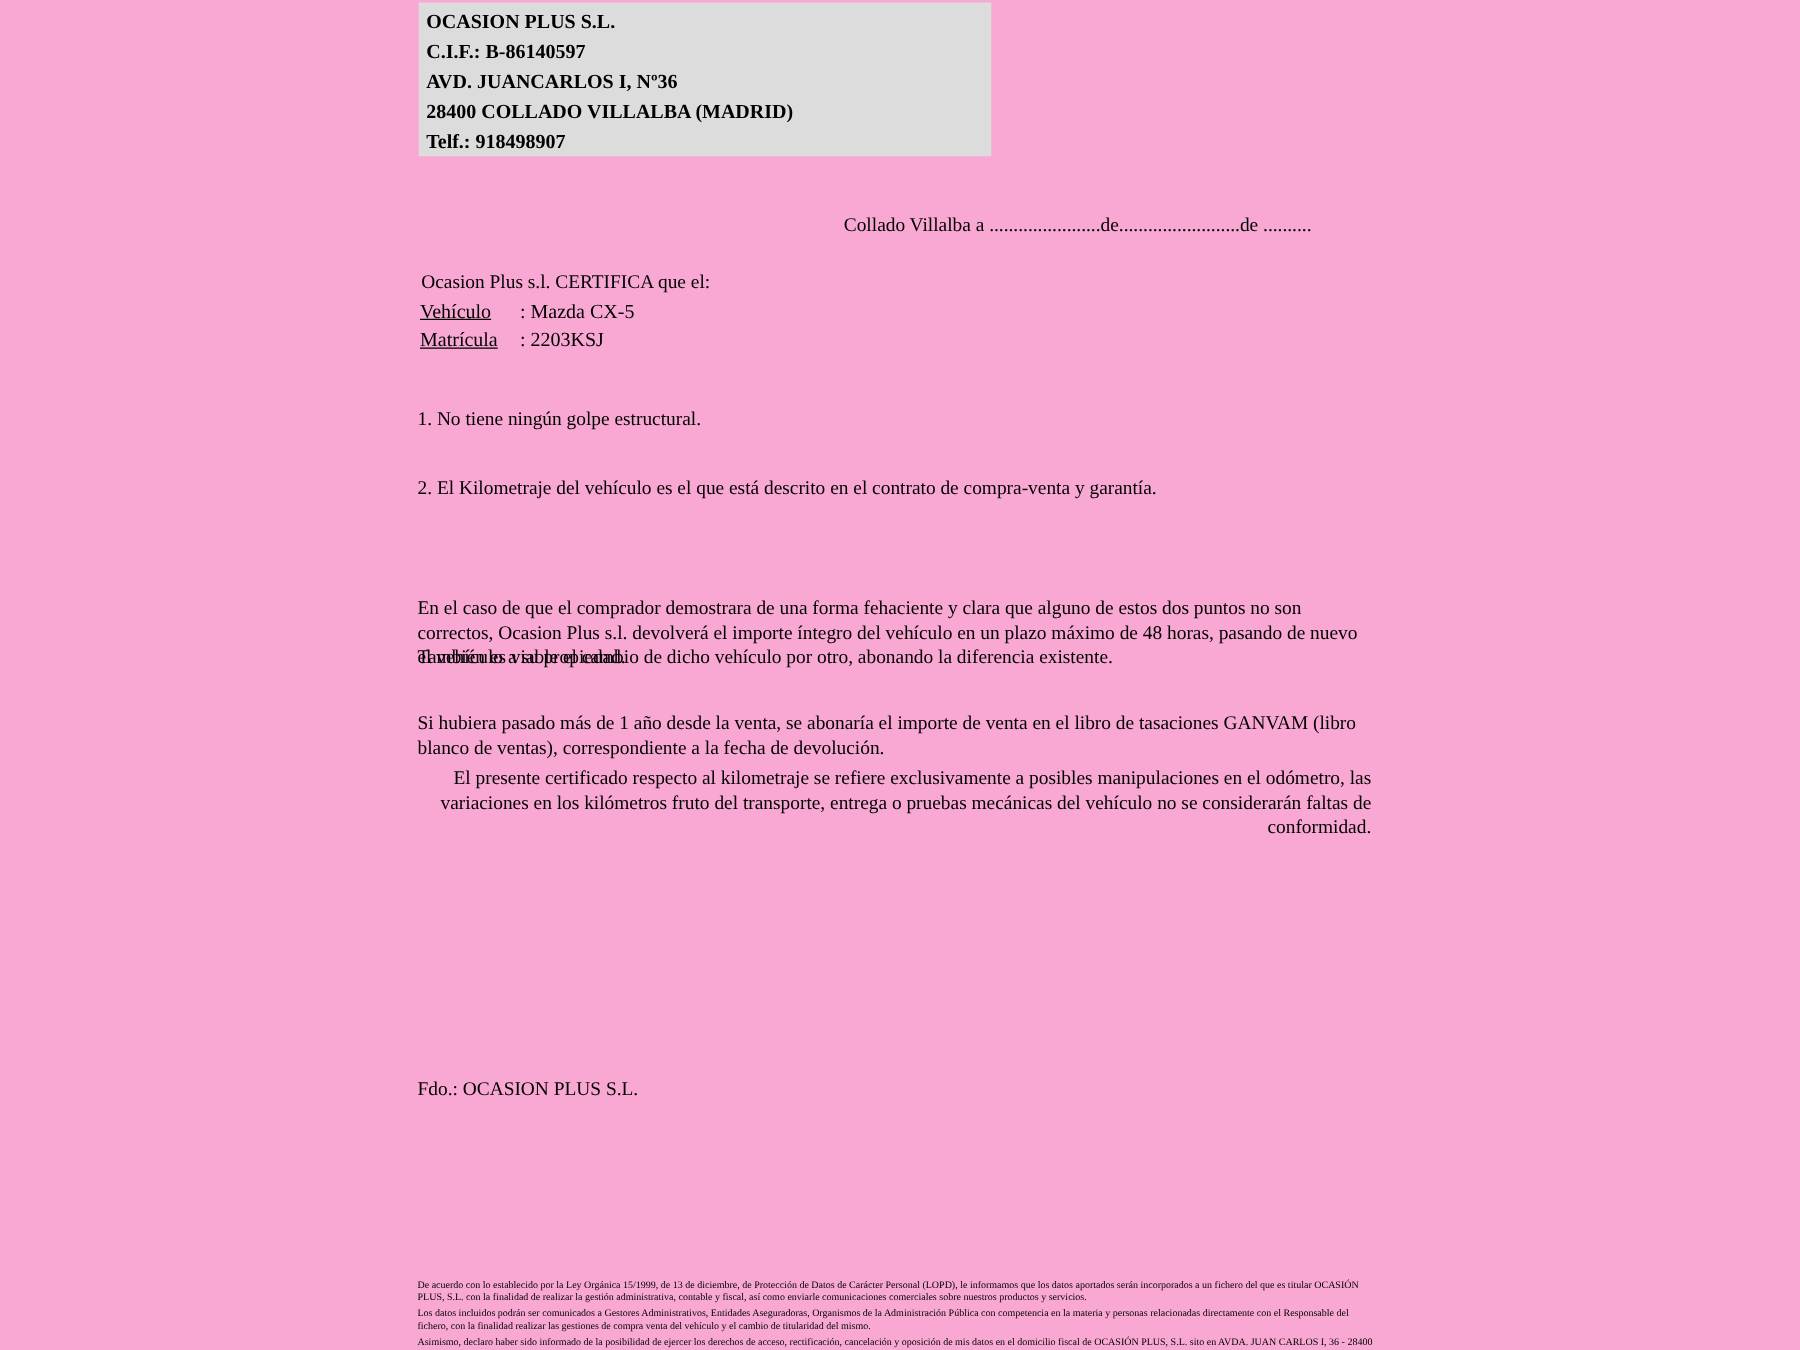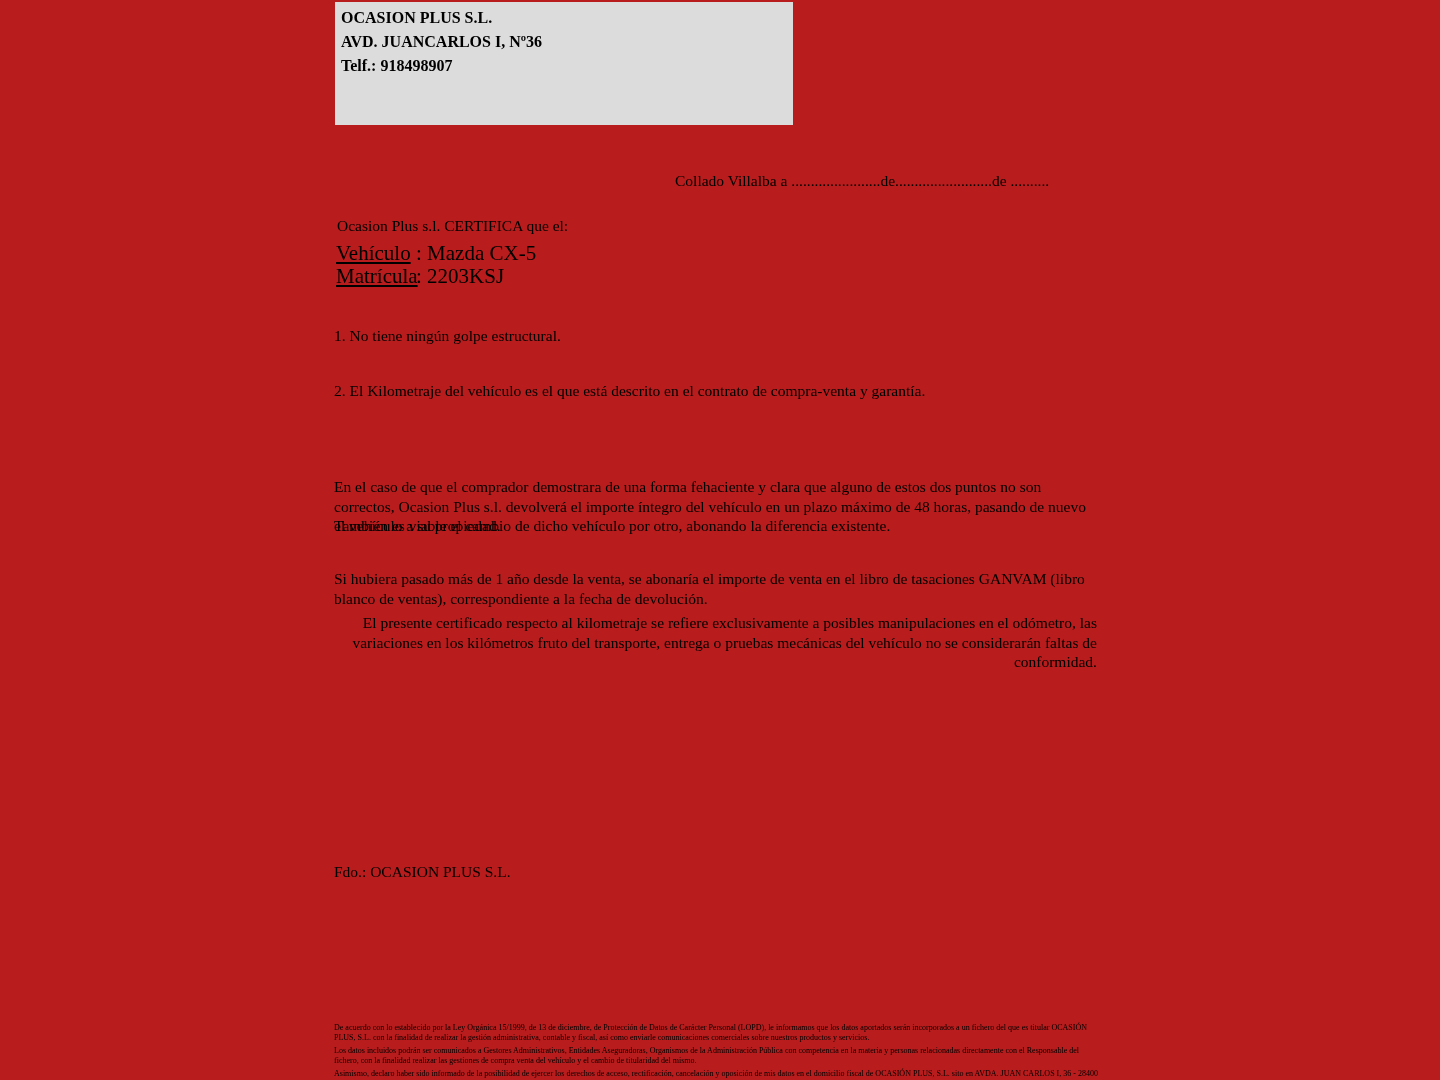--- a/index.html
+++ b/index.html
@@ -9,21 +9,21 @@
     height: 1080px;
     position: relative;
     font-family: "Liberation Serif", "DejaVu Serif", serif;
     color: #000000;
   }
   .page {
     position: absolute;
     left: 0; top: 0;
     width: 1440px;
     height: 1080px;
-    background: #b91c1c;
+    background: #f9a8d4;
     overflow: hidden;
     padding-left: 40px;
   }
   .company-box {
     position: absolute;
     left: 335px;
     top: 2px;
     width: 458px;
     height: 123px;
     background: #dcdcdc;
@@ -41,21 +41,21 @@
   }
   .certify-intro {
     position: absolute;
     left: 337px;
     top: 217px;
     font-size: 15.5px;
   }
   .field-line {
     position: absolute;
     left: 336px;
-    font-size: 21px;
+    font-size: 16px;
     white-space: nowrap;
     font-family: Liberation Serif, serif;
   }
   .field-line .field-label {
     display: inline-block;
     width: 80px;
     text-decoration: underline;
   }
   .vehicle-line { top: 241px; }
   .plate-line { top: 264px; }
@@ -96,21 +96,23 @@
   }
   .footer p { margin: 4px; }
 </style>
 </head>
 <body>
 
 <div class="page">
 
   <div class="company-box">
     <div>OCASION PLUS S.L.</div>
+    <div>C.I.F.: B-86140597</div>
     <div>AVD. JUANCARLOS I, Nº36</div>
+    <div>28400 COLLADO VILLALBA (MADRID)</div>
     <div>Telf.: 918498907</div>
   </div>
 
   <div class="date-line">Collado Villalba a .......................de.........................de ..........</div>
 
   <div class="certify-intro">Ocasion Plus s.l. CERTIFICA que el:</div>
 
   <div class="field-line vehicle-line">
     <span class="field-label">Vehículo</span><span>: Mazda CX-5</span>
   </div>

